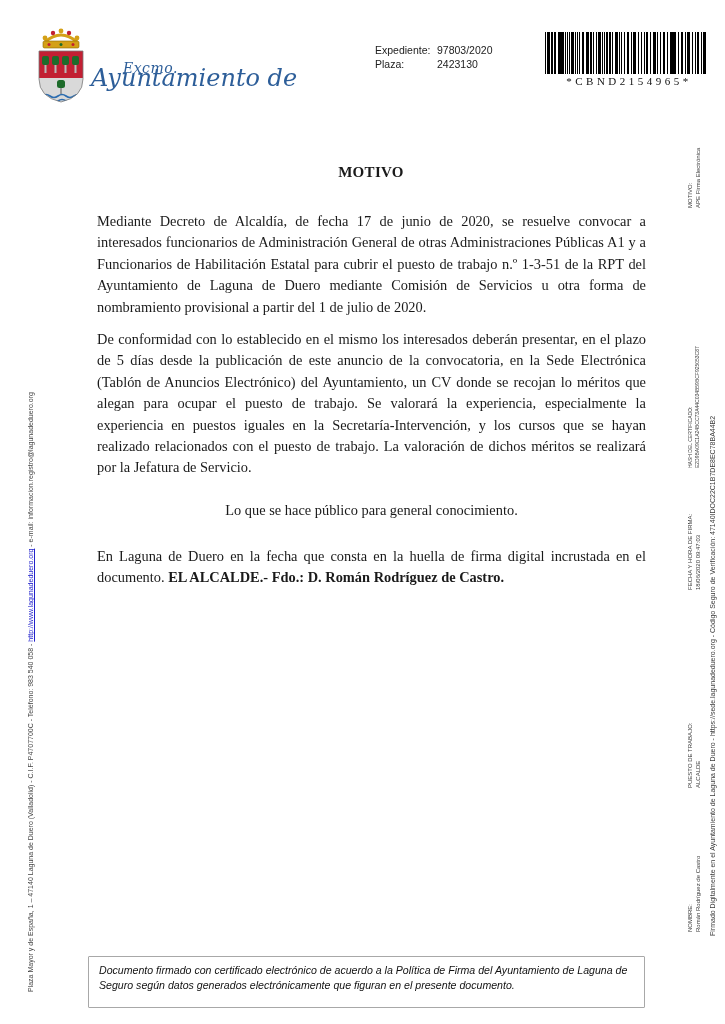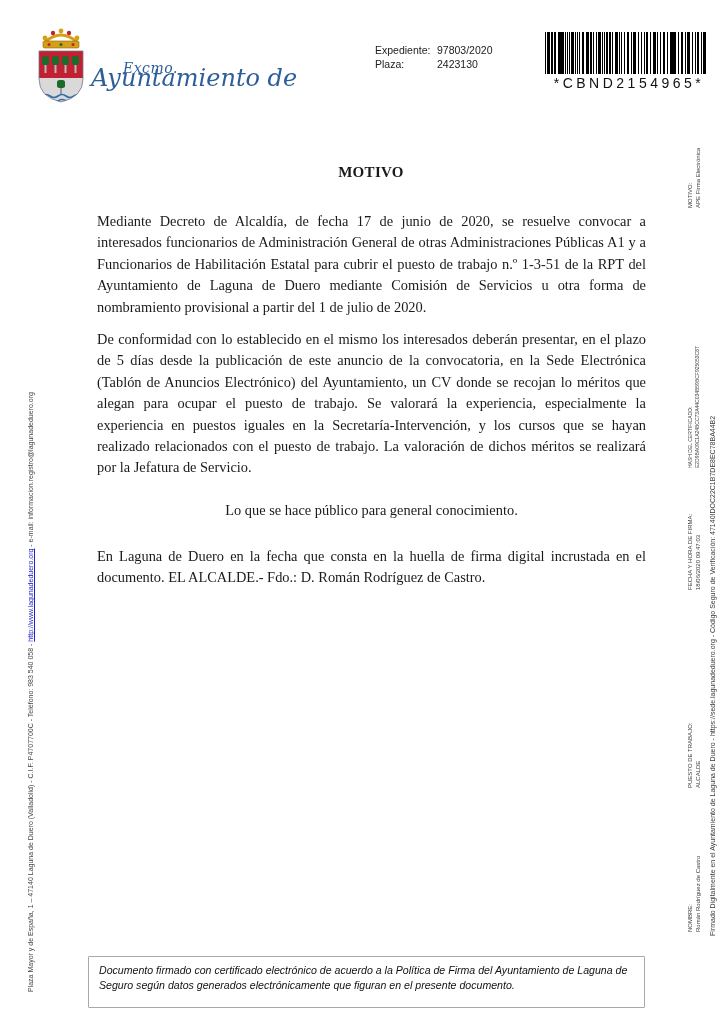--- a/index.html
+++ b/index.html
@@ -17,22 +17,22 @@
   #org-line2 { left:100px; top:66px; font-size:18px; }
 
   #exp-block { left:375px; top:43px; font-family:"Liberation Sans", sans-serif;
                font-size:10.5px; color:#222; }
   .exp-row { display:flex; line-height:14px; }
   .exp-label { width:62px; }
 
   #barcode { left:545px; top:32px; width:168px; }
   #barcode-bars { height:42px; display:flex; align-items:stretch; }
   #barcode-bars span { display:inline-block; background:#000; height:100%; }
-  #barcode-text { text-align:center; font-family:Liberation Sans, sans-serif;
-                  font-size:14px; letter-spacing:3.5px; margin-top:1px; color:#111; }
+  #barcode-text { text-align:center; font-family:Liberation Serif, serif;
+                  font-size:11px; letter-spacing:3.5px; margin-top:1px; color:#111; }
 
   
   .vtext { position:absolute; transform:rotate(-90deg); transform-origin:0 0;
            white-space:nowrap; font-family:"Liberation Sans", sans-serif; color:#333; }
   #left-margin { left:27px; top:992px; font-size:7px; color:#444; }
   #left-margin a { color:#2222cc; text-decoration:underline; }
   .sig-block { font-size:6px; line-height:7.5px; color:#3a3a3a; }
   #sig-motivo { left:687px; top:208px; }
   #sig-hash   { left:687px; top:468px; font-size:5px; line-height:7px; }
   #sig-fecha  { left:687px; top:590px; }
@@ -42,21 +42,21 @@
 
   
   #doc-title { left:97px; top:164px; width:548px; text-align:center;
                font-weight:bold; font-size:15px; letter-spacing:.3px; }
   .para { left:97px; width:549px; font-size:14.4px; line-height:21.4px;
           text-align:justify; }
   #para-1 { top:211px; }
   #para-2 { top:329px; }
   #para-3 { top:500px; text-align:center; }
   #para-4 { top:546px; }
-  #para-4 b { font-weight:normal; }
+  #para-4 b { font-weight:bold; }
 
   
   #footer-box { left:88px; top:956px; width:557px; min-height:52px;
                 border:1px solid #a8a8a8; border-radius:1px; padding:6px 10px;
                 font-family:"Liberation Sans", sans-serif; font-style:italic;
                 font-size:10.6px; line-height:1.45; color:#111; }
 </style>
 </head>
 <body>
 

